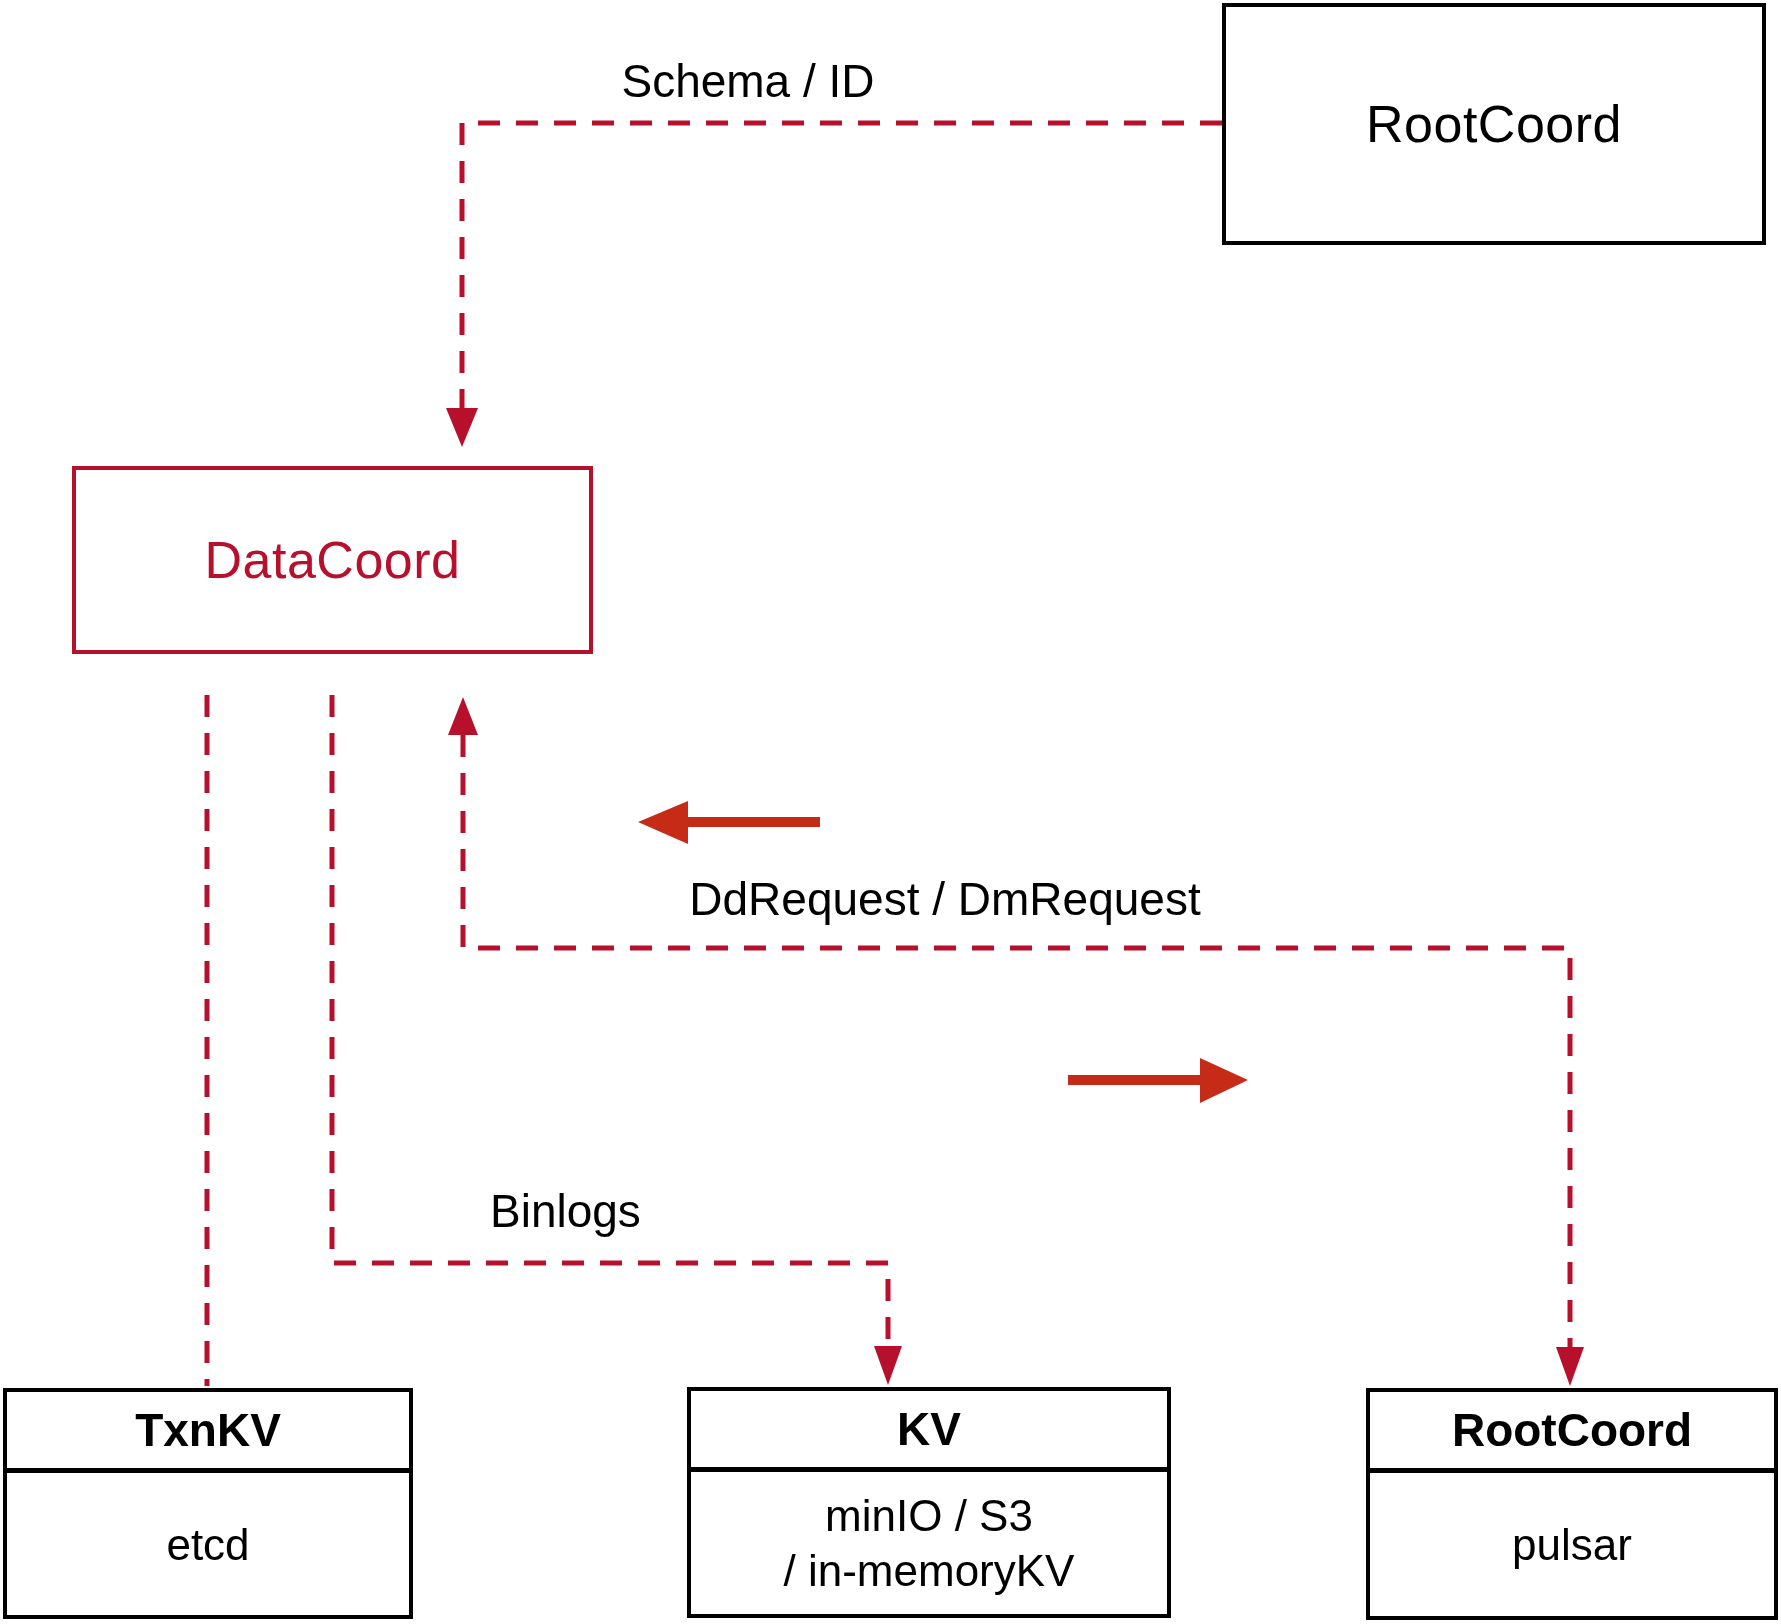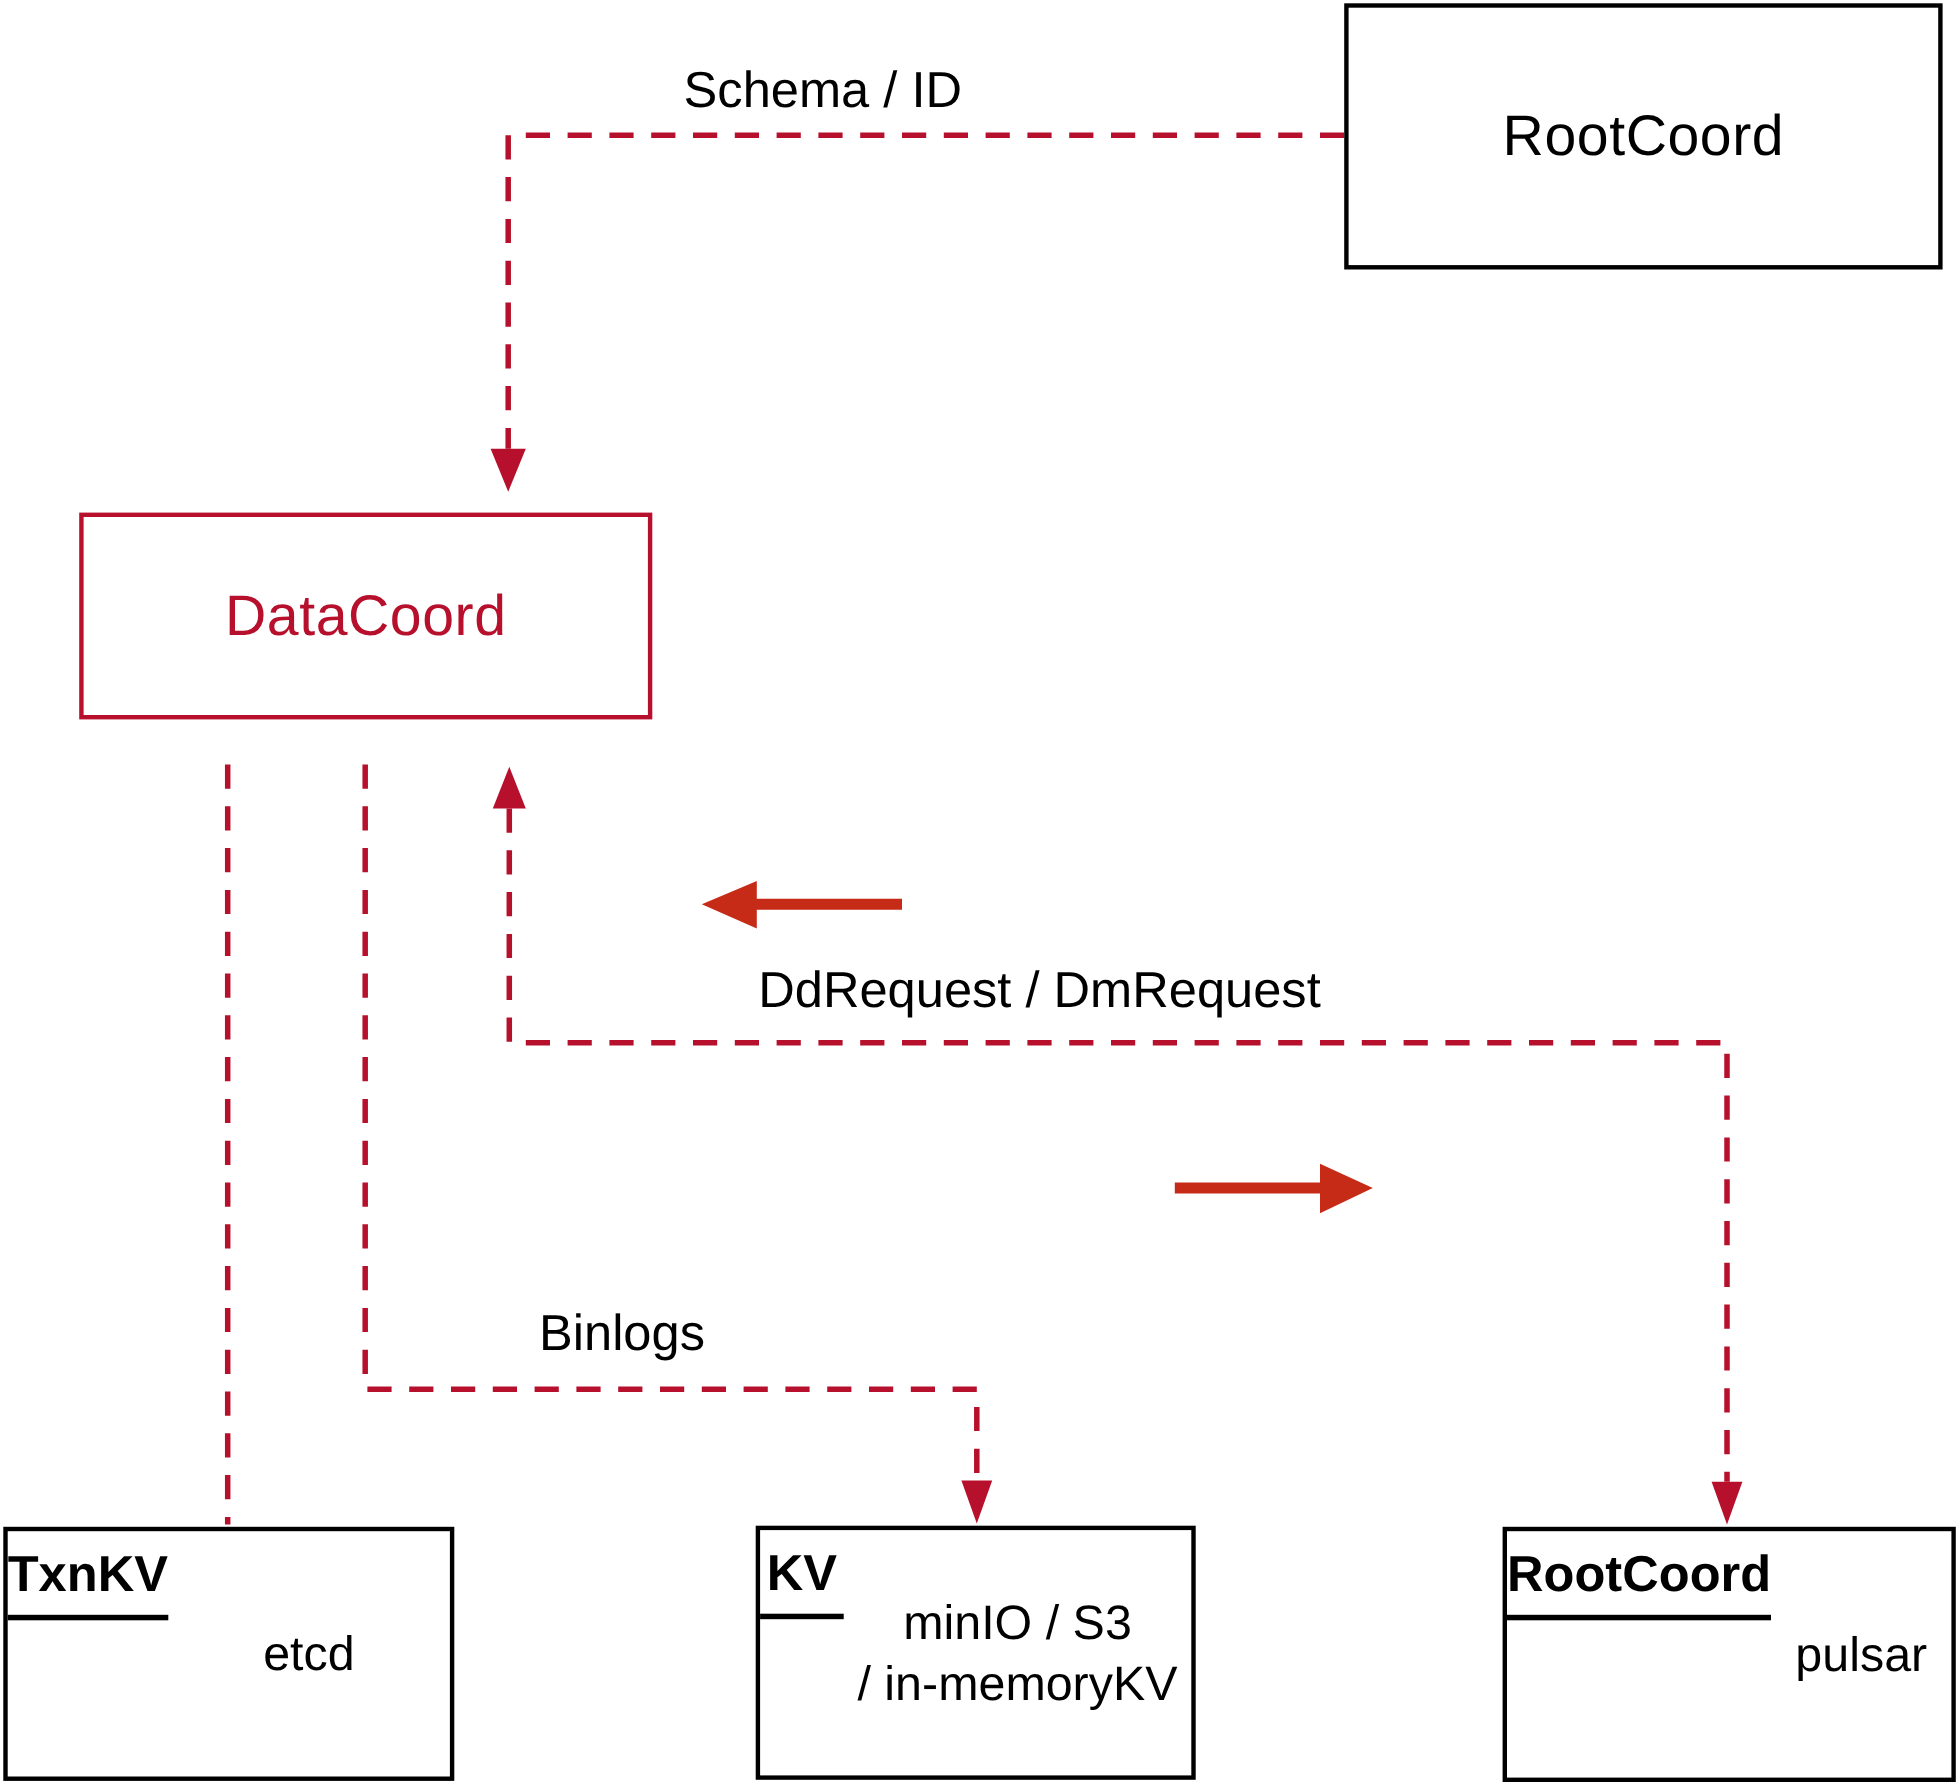--- a/index.html
+++ b/index.html
@@ -30,21 +30,21 @@
     color:var(--ink);
   }
   .node.red{border-color:var(--crimson);color:var(--crimson);}
   .node .title{font-size:52px;letter-spacing:0.5px;}
 
   .dbnode{
     position:absolute;
     background:var(--bg);
     border:4px solid var(--ink);
     box-sizing:border-box;
-    display:flex;flex-direction:row;
+    display:flex;flex-direction:column;
     color:var(--ink);
   }
   .dbnode .hdr{
     height:76px;flex:0 0 76px;
     border-bottom:5px solid var(--ink);
     display:flex;align-items:center;justify-content:center;
     font-weight:bold;font-size:46px;
   }
   .dbnode .bdy{
     flex:1;display:flex;flex-direction:column;align-items:center;justify-content:center;
@@ -86,21 +86,21 @@
     <span class="title">DataCoord</span>
   </div>
 
   <div class="dbnode" style="left:3px;top:1388px;width:410px;height:231px;">
     <div class="hdr">TxnKV</div>
     <div class="bdy">
       <span>etcd</span>
     </div>
   </div>
 
-  <div class="dbnode" style="left:687px;top:1387px;width:400px;height:231px;">
+  <div class="dbnode" style="left:687px;top:1387px;width:484px;height:231px;">
     <div class="hdr">KV</div>
     <div class="bdy">
       <span>minIO / S3</span>
       <span>/ in-memoryKV</span>
     </div>
   </div>
 
   <div class="dbnode" style="left:1366px;top:1388px;width:412px;height:232px;">
     <div class="hdr">RootCoord</div>
     <div class="bdy">

